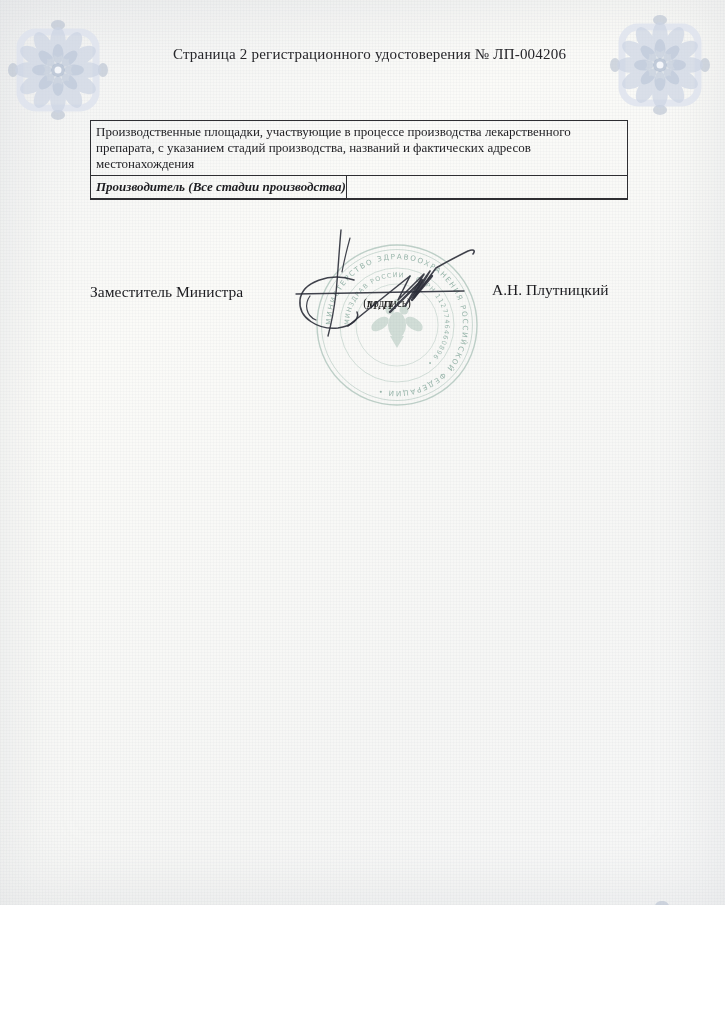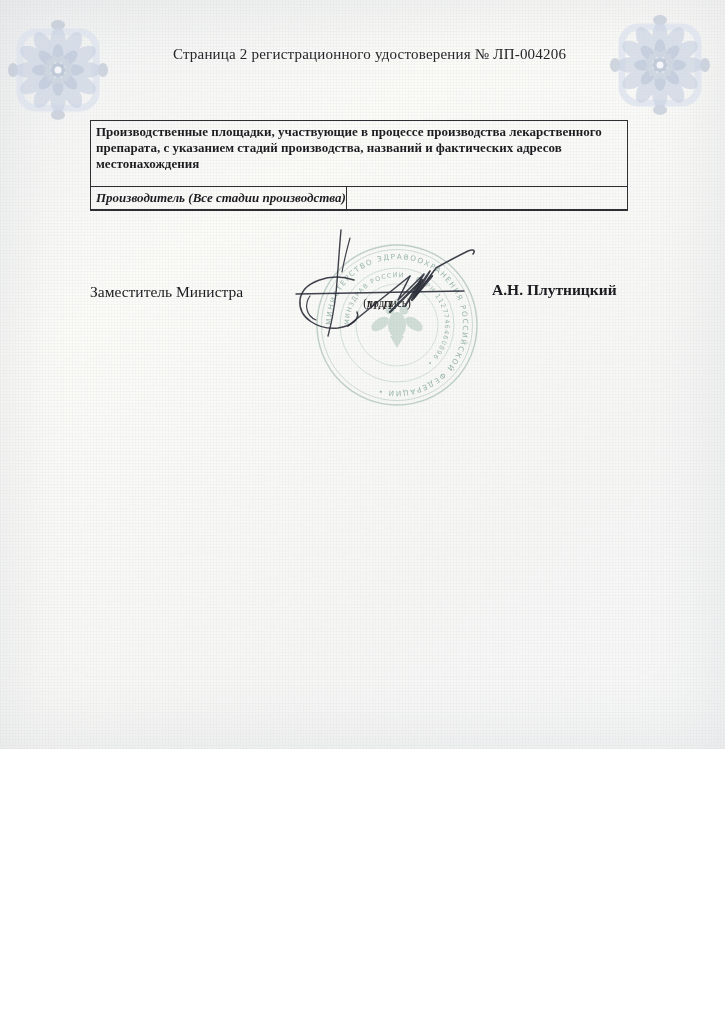--- a/index.html
+++ b/index.html
@@ -1,17 +1,17 @@
 <!DOCTYPE html>
 <html><head>
 <meta charset="utf-8">
 <style>
   html,body{margin:0;padding:0;background:#ffffff;}
   .page{
-    position:relative;width:725px;height:749px;overflow:hidden;
+    position:relative;width:725px;height:905px;overflow:hidden;
     font-family:"Liberation Serif","DejaVu Serif",serif;color:#1d1d21;
     background-color:#fbfbf8;
     background-image:
       repeating-linear-gradient(0deg, rgba(200,203,208,.10) 0 1px, transparent 1px 3px),
       repeating-linear-gradient(90deg, rgba(200,203,208,.10) 0 1px, transparent 1px 3px),
       linear-gradient(145deg, rgba(226,228,233,.38) 0%, rgba(255,255,255,0) 30%, rgba(228,230,234,.22) 70%, rgba(242,243,246,.45) 100%);
     box-shadow:inset 0 0 70px rgba(185,190,196,.28);
   }
   .rosette{position:absolute;width:100px;height:100px;z-index:1;}
   .rosette.tl{left:8px;top:20px;}
@@ -22,29 +22,29 @@
   .page-header{
     position:absolute;top:46px;left:14px;right:0;z-index:2;
     text-align:center;font-size:15px;letter-spacing:.2px;color:#26262a;
   }
 
   .doc-table{
     position:absolute;left:90px;top:120px;width:536px;z-index:2;
     border:1.5px solid #2f2f33;font-size:13px;line-height:15.8px;color:#1d1d21;
     background:rgba(255,255,255,.0);
   }
-  .t-header{font-weight:700;padding:3px 5px 15px;border-bottom:1.3px solid #2f2f33;white-space:pre-line;}
+  .t-header{font-weight:400;padding:3px 5px 4px;border-bottom:1.3px solid #2f2f33;white-space:pre-line;}
   .t-row{display:flex;border-bottom:1.3px solid #2f2f33;}
   .t-label{flex:0 0 245px;border-right:1.3px solid #2f2f33;font-weight:700;font-style:italic;
            padding:3px 5px;font-size:13px;white-space:nowrap;overflow:hidden;}
   .t-value{flex:1;padding:3px 5px;white-space:pre-line;}
   .t-address{padding:2px 5px 3px;}
 
   .sig-title{position:absolute;left:90px;top:283px;font-size:15.5px;font-weight:400;z-index:4;color:#1c1c20;}
-  .sig-name{position:absolute;left:492px;top:281px;font-size:15.5px;font-weight:700;z-index:4;color:#1c1c20;}
+  .sig-name{position:absolute;left:492px;top:281px;font-size:15.5px;font-weight:400;z-index:4;color:#1c1c20;}
   .sig-caption{position:absolute;left:352px;top:297px;width:70px;text-align:center;
                font-size:11.5px;z-index:4;color:#222;}
   .mp{position:absolute;left:352px;top:297px;width:60px;text-align:center;
       font-size:13.5px;letter-spacing:1px;z-index:4;color:#222;font-style:italic;}
 
   .stamp{position:absolute;left:307px;top:235px;width:180px;height:180px;z-index:3;opacity:.92;}
   .stamp text{font-family:"DejaVu Sans","Liberation Sans",sans-serif;}
   .ring-outer{font-size:7.2px;letter-spacing:1.6px;fill:#7da295;opacity:.85;}
   .ring-inner{font-size:6.4px;letter-spacing:1.1px;fill:#7da295;opacity:.8;}
 

